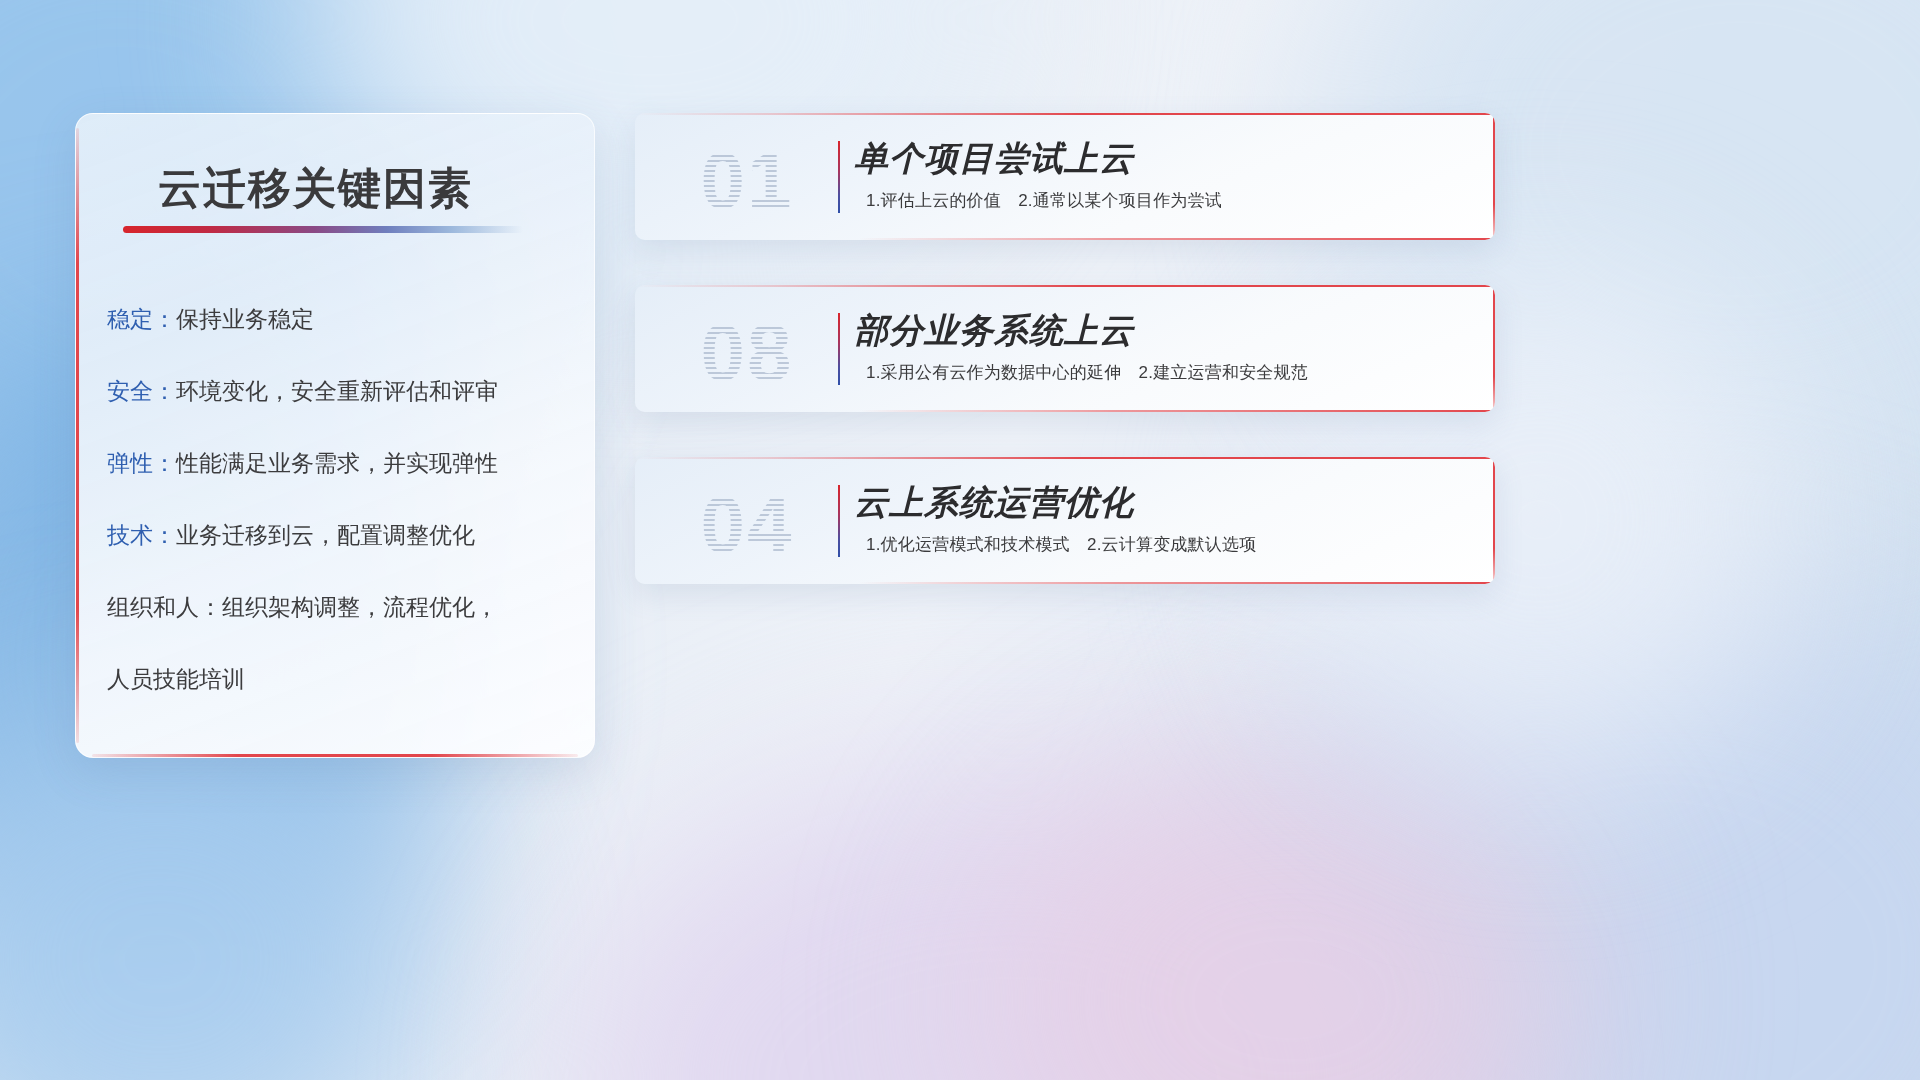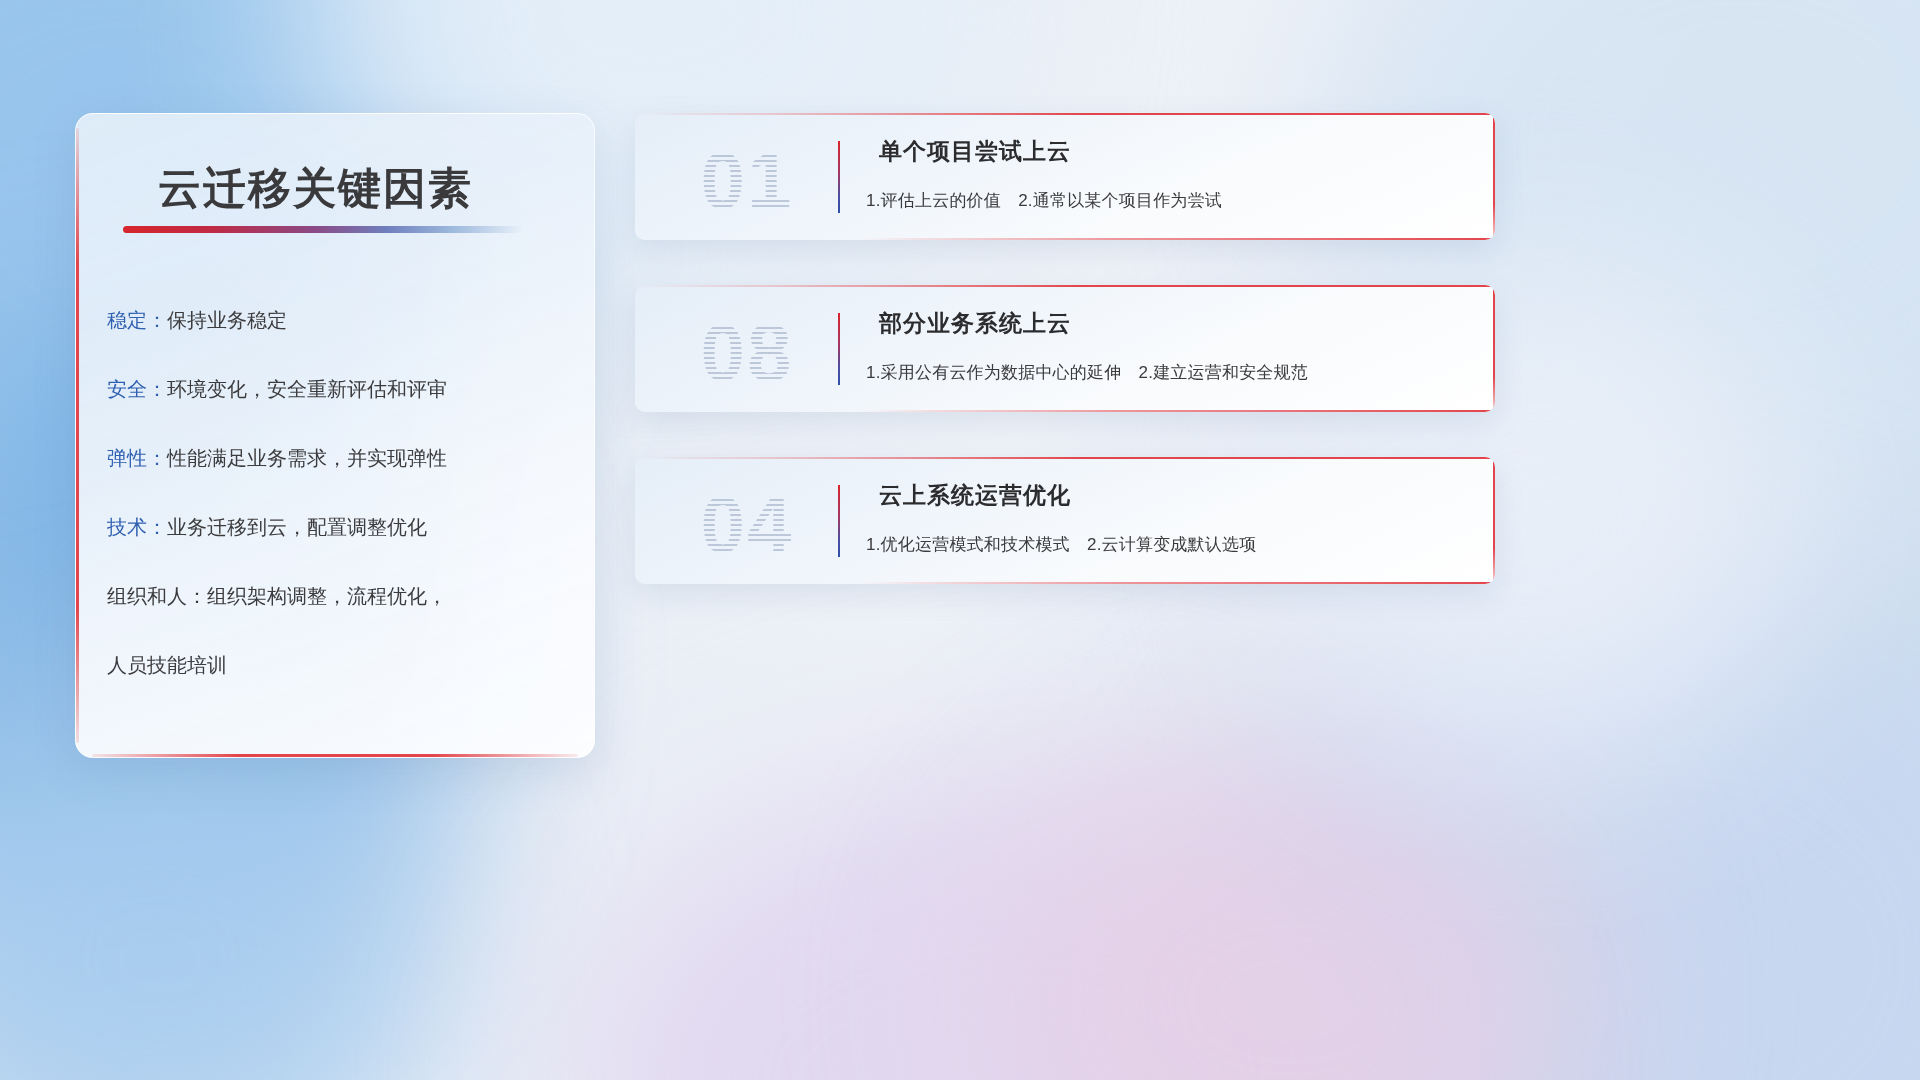--- a/index.html
+++ b/index.html
@@ -50,21 +50,21 @@
     position:absolute;left:82px;top:46px;
     font-size:43px;font-weight:bold;color:#3a3a3c;letter-spacing:2px;
     white-space:nowrap;
   }
   .lp-rule{
     position:absolute;left:47px;top:112px;width:400px;height:7px;border-radius:4px;
     background:linear-gradient(90deg,#d7252c 0%,#c02a44 22%,#8a4a86 48%,#6f7fbe 66%,#9cb8dc 82%,rgba(190,212,236,0) 100%);
   }
   .lp-list{position:absolute;left:31px;top:196px;right:20px;}
   .lp-item{
-    font-size:20px;color:#3c3c3e;line-height:1;margin-bottom:49px;white-space:nowrap;
+    font-size:23px;color:#3c3c3e;line-height:1;margin-bottom:49px;white-space:nowrap;font-family:Liberation Mono, monospace;
   }
   .lp-item .key{color:#2f5fb0;}
   .lp-item.plain{color:#3c3c3e;}
 
   
   .cards{position:absolute;left:635px;top:113px;width:860px;}
   .card{
     position:relative;width:860px;height:127px;margin-bottom:45px;
     border-radius:10px;
     background:linear-gradient(155deg,rgba(229,238,248,.92) 0%,rgba(238,244,251,.93) 30%,rgba(249,251,253,.96) 62%,#ffffff 100%);
@@ -96,22 +96,22 @@
       rgba(140,158,184,.95) 0px,rgba(140,158,184,.95) 2px,
       rgba(255,255,255,0) 2px,rgba(255,255,255,0) 5px);
     -webkit-background-clip:text;background-clip:text;color:transparent;
     filter:blur(.2px);
   }
   .card-div{
     position:absolute;left:203px;top:28px;width:2px;height:72px;
     background:linear-gradient(180deg,#d9252c 0%,#a8355e 42%,#4b4fa0 76%,#2f4fa8 100%);
   }
   .card-title{
-    position:absolute;left:244px;top:23px;
-    font-size:23px;font-weight:bold;color:#2c2c2e;letter-spacing:1px;white-space:nowrap;
+    position:absolute;left:219px;top:23px;
+    font-size:34px;font-weight:bold;color:#2c2c2e;letter-spacing:1px;white-space:nowrap;font-style:italic;
   }
   .card-desc{
     position:absolute;left:231px;top:76px;
     font-size:17px;color:#3b3b3d;white-space:nowrap;letter-spacing:.2px;
   }
 </style>
 </head>
 <body>
 
 <div class="bg">

